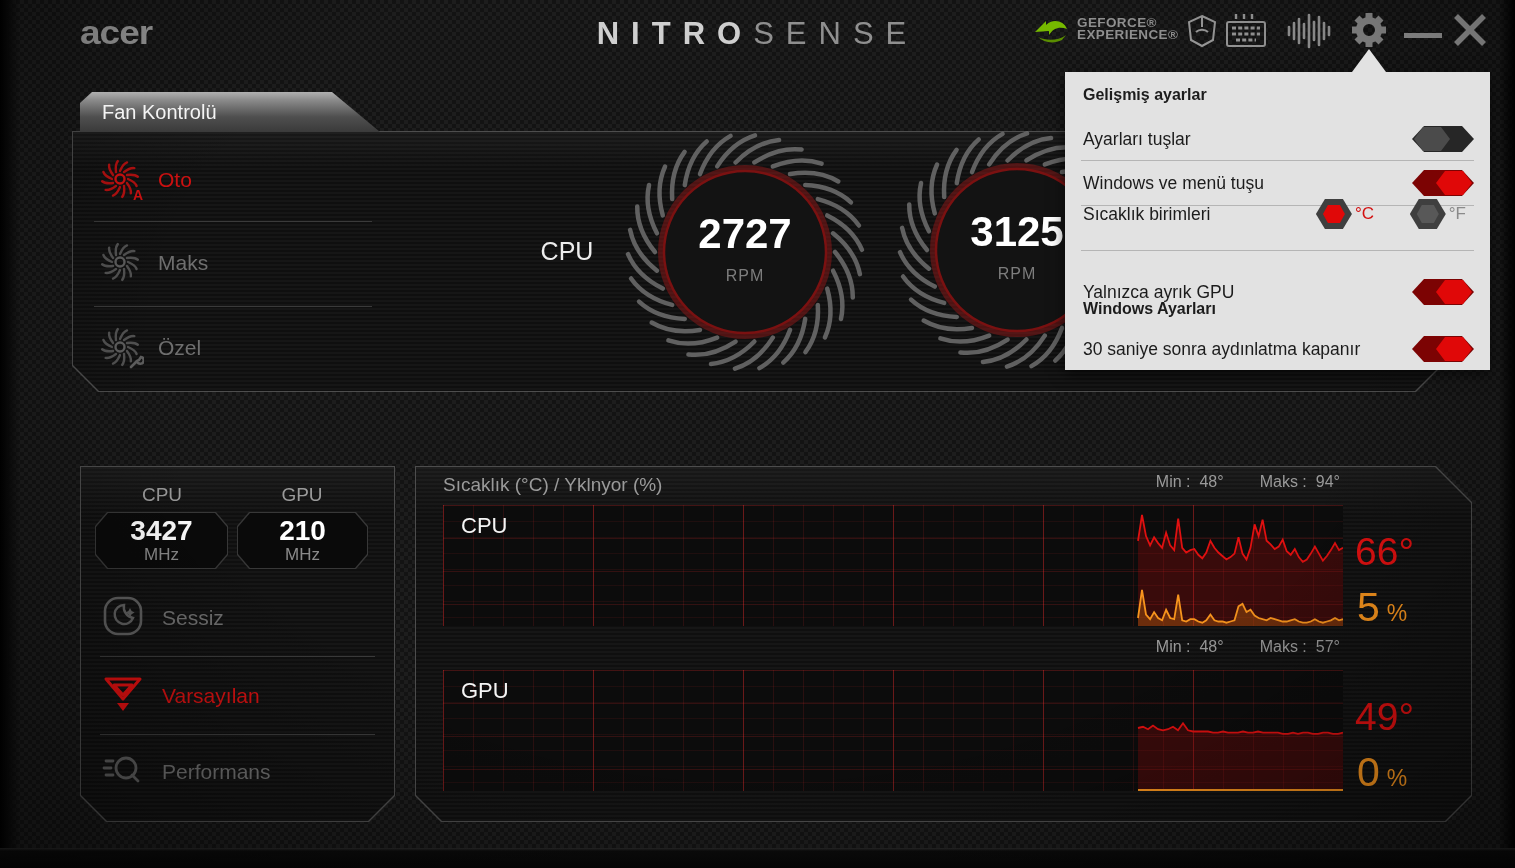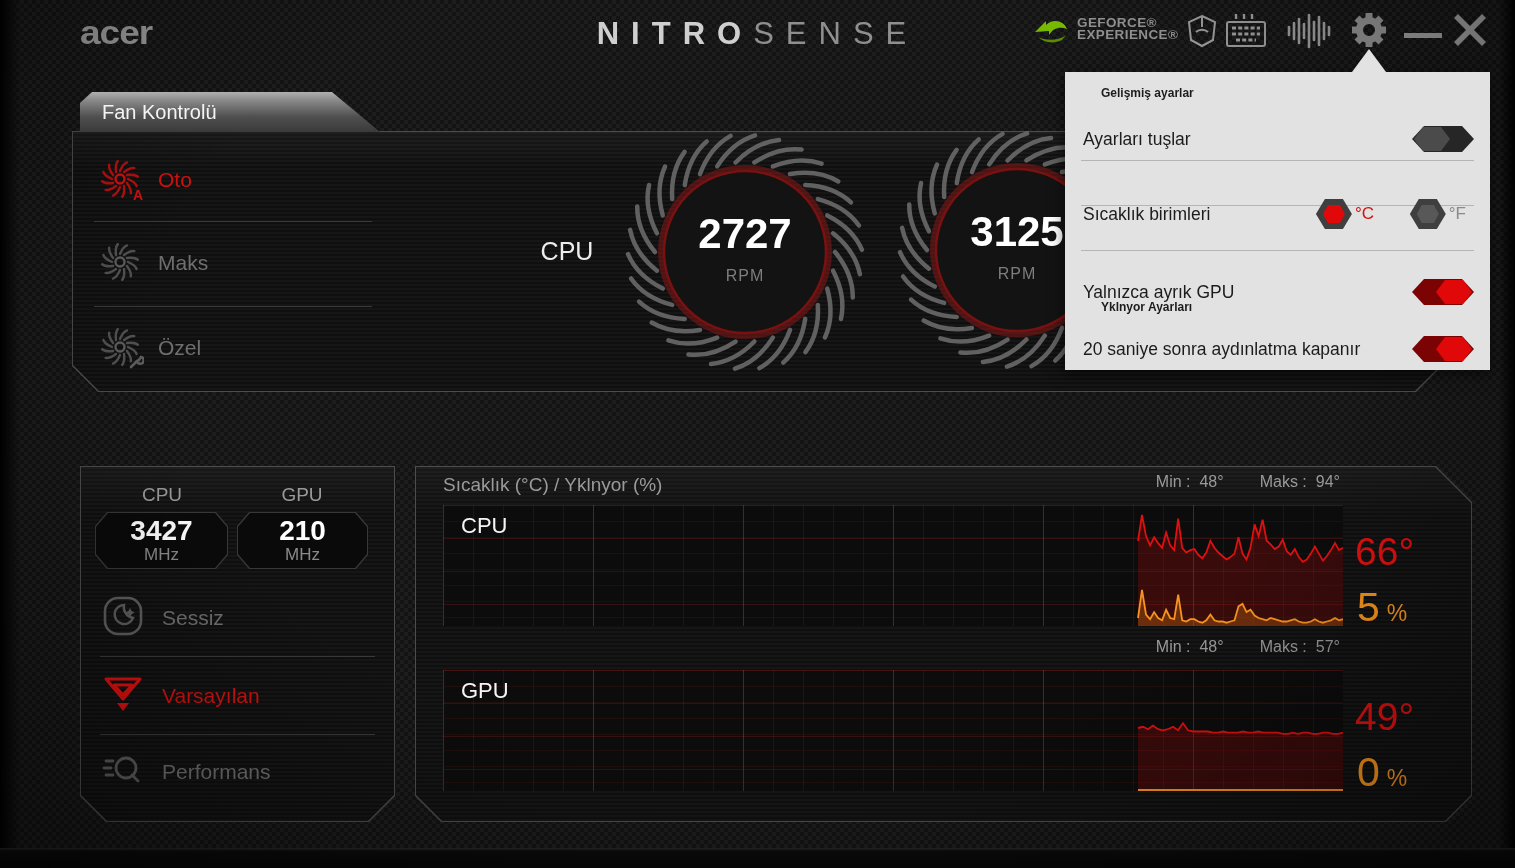--- a/index.html
+++ b/index.html
@@ -91,21 +91,21 @@
   .chart .clabel{position:absolute;left:18px;top:8px;font-size:22px;color:#f5f5f5;}
   .bigtemp{position:absolute;font-size:39px;color:#e01010;}
   .bigload{position:absolute;color:#f7941d;font-size:41px;}
   .bigload .pct{font-size:23px;margin-left:7px;}
 
   
   .dropdown{position:absolute;left:1065px;top:72px;width:425px;height:298px;background:#e2e2e2;z-index:20;
     box-shadow:0 4px 14px rgba(0,0,0,.6);color:#1c1c1c;}
   .dd-arrow{position:absolute;left:1352px;top:49px;width:0;height:0;z-index:21;
     border-left:17px solid transparent;border-right:17px solid transparent;border-bottom:23px solid #e2e2e2;}
-  .dd-header{position:absolute;left:36px;font-size:12px;font-weight:700;}
+  .dd-header{position:absolute;left:18px;font-size:16px;font-weight:700;}
   .dd-row{position:absolute;left:18px;right:16px;height:40px;}
   .dd-row .dlabel{line-height:40px;font-size:17.5px;}
   .dd-div{position:absolute;left:16px;right:16px;height:1px;background:#b5b5b5;}
 
   .hexswitch{position:absolute;right:0;top:7px;width:62px;height:26px;cursor:pointer;}
   .hexswitch .track{position:absolute;inset:0;
     clip-path:polygon(12px 0,calc(100% - 12px) 0,100% 50%,calc(100% - 12px) 100%,12px 100%,0 50%);}
   .hexswitch .knob{position:absolute;top:1px;width:36px;height:24px;
     clip-path:polygon(9px 0,27px 0,36px 12px,27px 24px,9px 24px,0 12px);}
   .hexswitch.off .track{background:#262626;}
@@ -489,20 +489,27 @@
 
     <div class="dd-row" style="top:47px;">
       <span class="dlabel">Ayarları tuşlar</span>
       <span class="hexswitch off">
         <span class="track"></span>
           <span class="knob"></span>
       </span>
     </div>
     <div class="dd-div" style="top:88px;"></div>
 
+    <div class="dd-row" style="top:91px;">
+      <span class="dlabel">Windows ve menü tuşu</span>
+      <span class="hexswitch on">
+        <span class="track"></span>
+          <span class="knob"></span>
+      </span>
+    </div>
     <div class="dd-div" style="top:133px;"></div>
 
     <div class="dd-row" style="top:122px;">
       <span class="dlabel">Sıcaklık birimleri</span>
       <span class="unitbtn sel" style="right:100px;">
         <span class="unit-hex">
             <span class="h-out"></span>
             <span class="h-in"></span>
           </span>
         <span class="ulabel">°C</span>
@@ -518,24 +525,24 @@
     <div class="dd-div" style="top:178px;"></div>
 
     <div class="dd-row" style="top:180px;margin-top:20px;">
       <span class="dlabel">Yalnızca ayrık GPU</span>
       <span class="hexswitch on">
         <span class="track"></span>
           <span class="knob"></span>
       </span>
     </div>
 
-    <div class="dd-header" style="top:228px;">Yklnyor Ayarları</div>
+    <div class="dd-header" style="top:228px;">Windows Ayarları</div>
 
     <div class="dd-row" style="top:257px;">
-      <span class="dlabel">20 saniye sonra aydınlatma kapanır</span>
+      <span class="dlabel">30 saniye sonra aydınlatma kapanır</span>
       <span class="hexswitch on">
         <span class="track"></span>
           <span class="knob"></span>
       </span>
     </div>
   </div>
 
   <div class="edge-left"></div>
   <div class="edge-right"></div>
   <div class="edge-bottom"></div>

